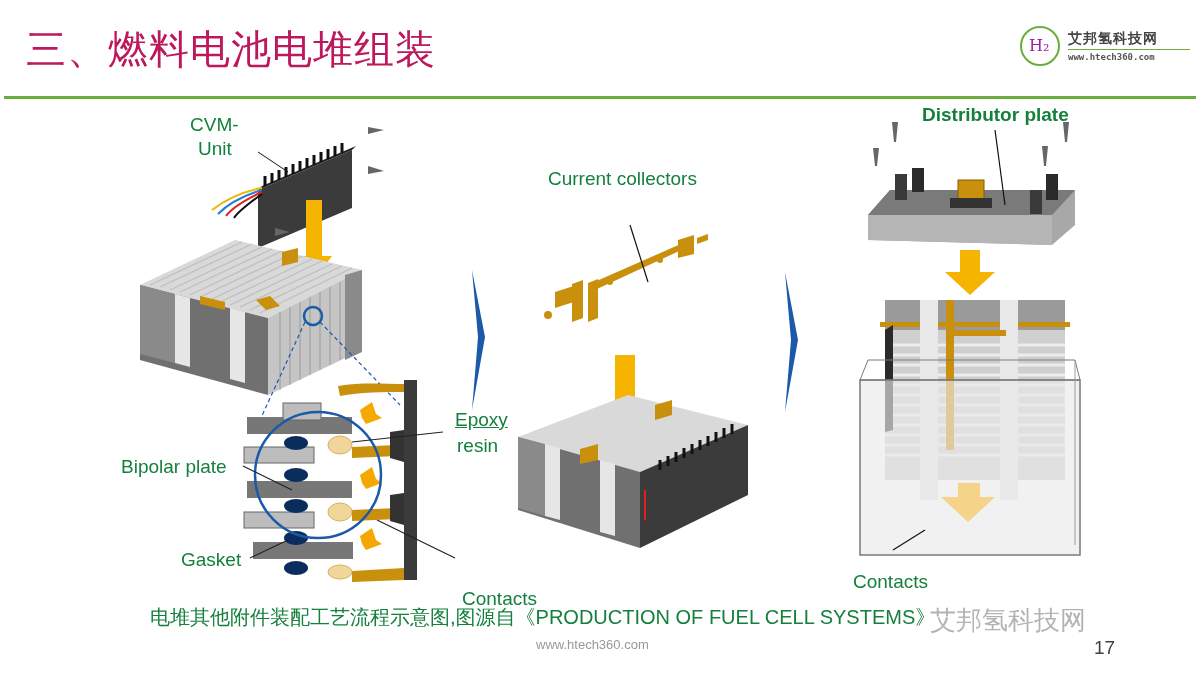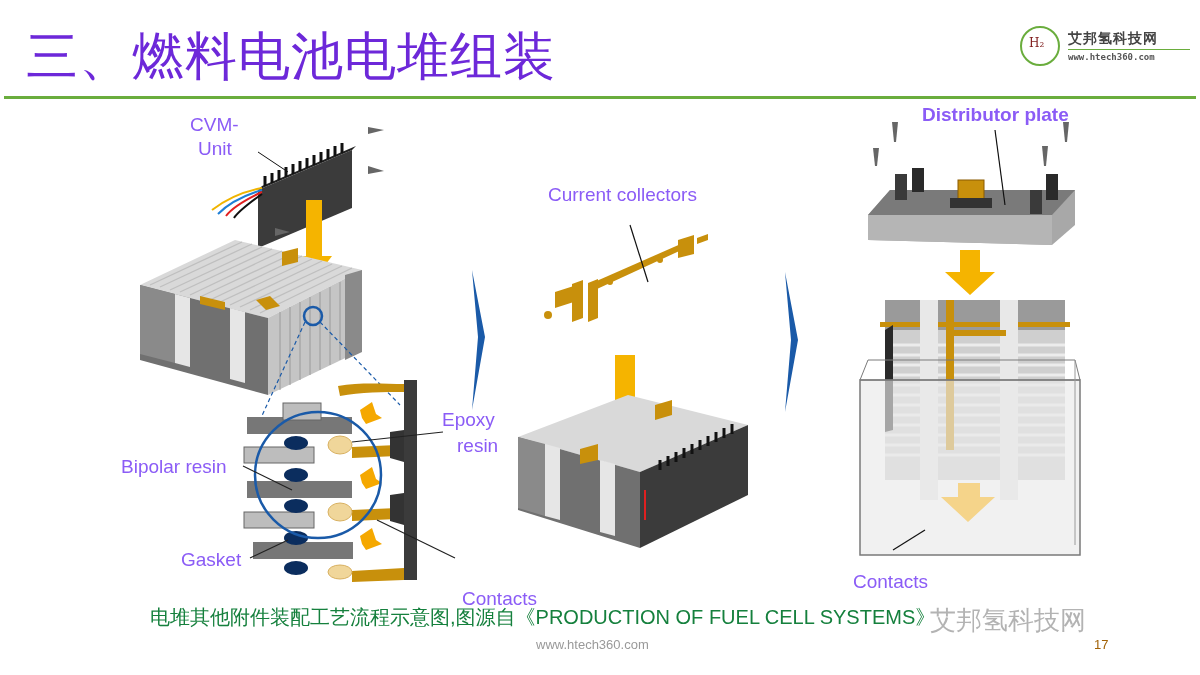--- a/index.html
+++ b/index.html
@@ -1,28 +1,28 @@
 <!DOCTYPE html>
 <html><head>
 <meta charset="utf-8">
 <style>
   html,body{margin:0;padding:0;}
   body{width:1200px;height:675px;background:#ffffff;position:relative;overflow:hidden;font-family:"DejaVu Sans",sans-serif;}
-  .title{position:absolute;left:26px;top:22px;font-size:52px;color:#6d28d9;letter-spacing:1px;font-family:"DejaVu Sans",sans-serif;}
+  .title{position:absolute;left:26px;top:22px;font-size:40px;color:#be185d;letter-spacing:1px;font-family:"DejaVu Sans",sans-serif;}
   .rule{position:absolute;left:4px;top:96px;width:1192px;height:3px;background:#6aad3d;}
   .logo{position:absolute;left:1020px;top:26px;width:170px;height:46px;}
   .logo-circle{position:absolute;left:0;top:0;width:40px;height:40px;border:2px solid #6aad3d;border-radius:50%;box-sizing:border-box;}
-  .logo-h2{position:absolute;left:9px;top:10px;font-size:12px;color:#7f1d1d;font-family:"DejaVu Serif",serif;}
+  .logo-h2{position:absolute;left:9px;top:10px;font-size:16px;color:#a21caf;font-family:"DejaVu Serif",serif;}
   .logo-name{position:absolute;left:48px;top:4px;font-size:14px;font-weight:bold;color:#444;letter-spacing:1px;}
   .logo-line{position:absolute;left:48px;top:23px;width:122px;height:1px;background:#6aad3d;}
   .logo-url{position:absolute;left:48px;top:26px;font-size:9px;font-weight:bold;color:#555;font-family:"DejaVu Sans Mono",monospace;}
-  .lbl{position:absolute;font-family:"Liberation Sans",sans-serif;font-size:19px;color:#8b5cf6;white-space:nowrap;}
+  .lbl{position:absolute;font-family:"Liberation Sans",sans-serif;font-size:19px;color:#15803d;white-space:nowrap;}
   .caption{position:absolute;left:150px;top:604px;font-size:20px;color:#15803d;font-family:"Liberation Sans",sans-serif;white-space:nowrap;}
   .footer-url{position:absolute;left:536px;top:637px;font-size:13px;color:#999;font-family:"Liberation Sans",sans-serif;}
-  .pagenum{position:absolute;left:1094px;top:637px;font-size:13px;color:#a16207;font-family:"Liberation Sans",sans-serif;}
+  .pagenum{position:absolute;left:1094px;top:637px;font-size:19px;color:#404040;font-family:"Liberation Sans",sans-serif;}
   .watermark{position:absolute;left:930px;top:603px;font-size:26px;color:#9a9a9a;font-family:"DejaVu Sans",sans-serif;opacity:.75;white-space:nowrap;}
   svg{position:absolute;left:0;top:0;}
 </style>
 </head>
 <body>
 
 <div class="title">三、燃料电池电堆组装</div>
 <div class="rule"></div>
 
 <div class="logo">
@@ -224,25 +224,25 @@
     <polygon points="860,380 1080,380 1080,555 860,555" fill="#e9e9e9" fill-opacity="0.65" stroke="#7a7a7a" stroke-width="1.5"></polygon>
     <polygon points="860,380 868,360 1075,360 1080,380" fill="none" stroke="#7a7a7a" stroke-width="1"></polygon>
     <line x1="1075" y1="360" x2="1075" y2="545" stroke="#9a9a9a" stroke-width="1"></line>
     <polygon points="958,483 980,483 980,497 995,497 968,522 941,497 958,497" fill="#f5d48a"></polygon>
     <line x1="893" y1="550" x2="925" y2="530" stroke="#111" stroke-width="1.2"></line>
   </g>
 </svg>
 
 <div class="lbl" style="left:190px;top:114px;">CVM-</div>
 <div class="lbl" style="left:198px;top:138px;">Unit</div>
-<div class="lbl" style="left:121px;top:456px;">Bipolar resin</div>
+<div class="lbl" style="left:121px;top:456px;">Bipolar plate</div>
 <div class="lbl" style="left:181px;top:549px;text-align:right;">Gasket</div>
-<div class="lbl" style="left:442px;top:409px;">Epoxy</div>
+<div class="lbl" style="left:455px;top:409px;text-decoration:underline;">Epoxy</div>
 <div class="lbl" style="left:457px;top:435px;text-align:center;">resin</div>
 <div class="lbl" style="left:462px;top:547px;margin-top:41px;">Contacts</div>
-<div class="lbl" style="left:548px;top:184px;">Current collectors</div>
+<div class="lbl" style="left:548px;top:168px;">Current collectors</div>
 <div class="lbl" style="left:922px;top:104px;font-weight:bold;">Distributor plate</div>
 <div class="lbl" style="left:853px;top:571px;">Contacts</div>
 
 <div class="caption">电堆其他附件装配工艺流程示意图,图源自《PRODUCTION OF FUEL CELL SYSTEMS》</div>
 <div class="watermark">艾邦氢科技网</div>
 <div class="footer-url">www.htech360.com</div>
 <div class="pagenum">17</div>
 
 </body></html>

